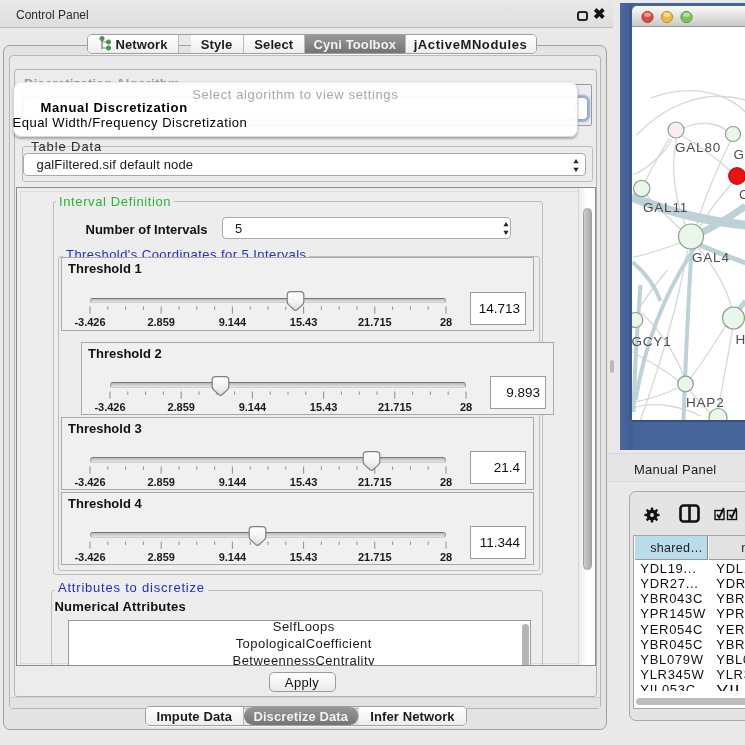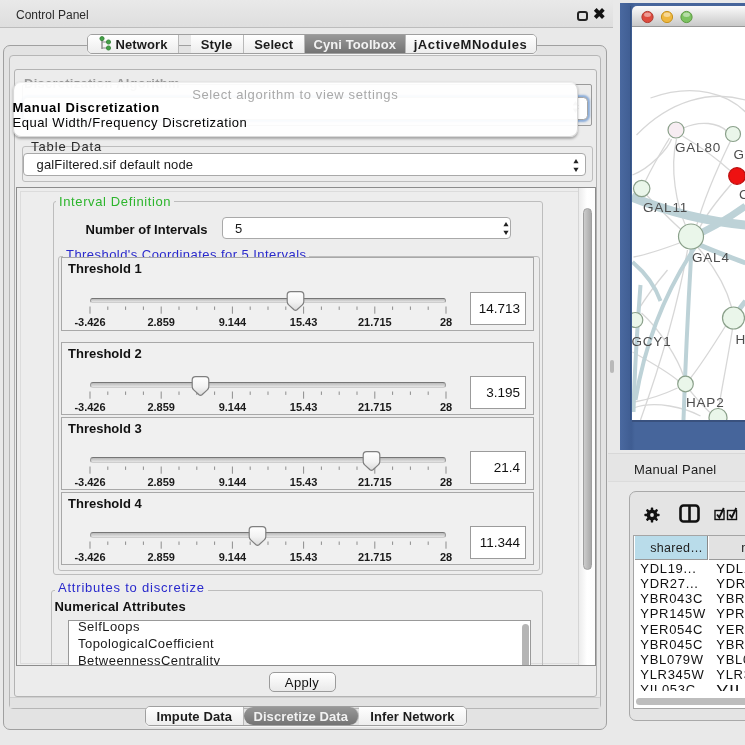--- a/index.html
+++ b/index.html
@@ -132,21 +132,21 @@
             <linearGradient id="tg0" x1="0" y1="0" x2="0" y2="1">
               <stop offset="0" stop-color="#ffffff"></stop>
               <stop offset="0.55" stop-color="#f2f2f2"></stop>
               <stop offset="1" stop-color="#dadada"></stop>
             </linearGradient>
           </defs>
           <path d="M -4.8,-9.4 L 4.8,-9.4 Q 8.3,-9.4 8.3,-5.9 L 8.3,0.5 Q 8.3,2.5 6.8,3.9 L 1.5,8.8 Q 0,10.1 -1.5,8.8 L -6.8,3.9 Q -8.3,2.5 -8.3,0.5 L -8.3,-5.9 Q -8.3,-9.4 -4.8,-9.4 Z" fill="url(#tg0)" stroke="#7f7f7f" stroke-width="1.2"></path>
         </svg>
         <div class="vbox">14.713</div>
       </div>
-      <div class="thr" style="top:153.5px;">
+      <div class="thr" style="top:153.5px;margin-left:20px;">
         <div class="ttl">Threshold 2</div>
         <div class="track"></div>
         <svg class="abs" style="left:27.5px;top:48.3px;" width="360" height="10" viewBox="0 0 360 10">
           <line x1="1.0" y1="0.5" x2="1.0" y2="7.7" stroke="#8d8d8d" stroke-width="1"></line>
           <line x1="18.8" y1="0.5" x2="18.8" y2="3.9" stroke="#8d8d8d" stroke-width="1"></line>
           <line x1="36.6" y1="0.5" x2="36.6" y2="3.9" stroke="#8d8d8d" stroke-width="1"></line>
           <line x1="54.4" y1="0.5" x2="54.4" y2="3.9" stroke="#8d8d8d" stroke-width="1"></line>
           <line x1="72.2" y1="0.5" x2="72.2" y2="7.7" stroke="#8d8d8d" stroke-width="1"></line>
           <line x1="90.0" y1="0.5" x2="90.0" y2="3.9" stroke="#8d8d8d" stroke-width="1"></line>
           <line x1="107.8" y1="0.5" x2="107.8" y2="3.9" stroke="#8d8d8d" stroke-width="1"></line>
@@ -176,21 +176,21 @@
         <svg class="abs" style="left:129.4px;top:33.3px;" width="19" height="21" viewBox="-9.5 -10 19 21">
           <defs>
             <linearGradient id="tg1" x1="0" y1="0" x2="0" y2="1">
               <stop offset="0" stop-color="#ffffff"></stop>
               <stop offset="0.55" stop-color="#f2f2f2"></stop>
               <stop offset="1" stop-color="#dadada"></stop>
             </linearGradient>
           </defs>
           <path d="M -4.8,-9.4 L 4.8,-9.4 Q 8.3,-9.4 8.3,-5.9 L 8.3,0.5 Q 8.3,2.5 6.8,3.9 L 1.5,8.8 Q 0,10.1 -1.5,8.8 L -6.8,3.9 Q -8.3,2.5 -8.3,0.5 L -8.3,-5.9 Q -8.3,-9.4 -4.8,-9.4 Z" fill="url(#tg1)" stroke="#7f7f7f" stroke-width="1.2"></path>
         </svg>
-        <div class="vbox">3.195</div>
+        <div class="vbox">9.893</div>
       </div>
       <div class="thr" style="top:228.5px;padding-left:33px;">
         <div class="ttl">Threshold 3</div>
         <div class="track"></div>
         <svg class="abs" style="left:27.5px;top:48.3px;" width="360" height="10" viewBox="0 0 360 10">
           <line x1="1.0" y1="0.5" x2="1.0" y2="7.7" stroke="#8d8d8d" stroke-width="1"></line>
           <line x1="18.8" y1="0.5" x2="18.8" y2="3.9" stroke="#8d8d8d" stroke-width="1"></line>
           <line x1="36.6" y1="0.5" x2="36.6" y2="3.9" stroke="#8d8d8d" stroke-width="1"></line>
           <line x1="54.4" y1="0.5" x2="54.4" y2="3.9" stroke="#8d8d8d" stroke-width="1"></line>
           <line x1="72.2" y1="0.5" x2="72.2" y2="7.7" stroke="#8d8d8d" stroke-width="1"></line>
@@ -275,41 +275,41 @@
           </defs>
           <path d="M -4.8,-9.4 L 4.8,-9.4 Q 8.3,-9.4 8.3,-5.9 L 8.3,0.5 Q 8.3,2.5 6.8,3.9 L 1.5,8.8 Q 0,10.1 -1.5,8.8 L -6.8,3.9 Q -8.3,2.5 -8.3,0.5 L -8.3,-5.9 Q -8.3,-9.4 -4.8,-9.4 Z" fill="url(#tg3)" stroke="#7f7f7f" stroke-width="1.2"></path>
         </svg>
         <div class="vbox">11.344</div>
       </div>
     </div>
 
   <div class="group" style="left:34px;top:402px;width:492px;height:90px;"></div>
   <div class="glabel" style="left:38px;top:391.5px;color:#2929cc;background:#ededed;letter-spacing:0.79px;">Attributes to discretize</div>
   <div class="abs" style="left:37.5px;top:411px;font-size:13px;font-weight:bold;color:#111;letter-spacing:0.2px;">Numerical Attributes</div>
-  <div class="abs" style="left:50.5px;top:431.5px;width:463px;height:60px;background:#fff;border:1px solid #999;overflow:hidden;">
+  <div class="abs" style="left:50.5px;top:431.5px;width:463px;height:60px;background:#fff;border:1px solid #999;overflow:hidden;text-align:center;">
     <div style="font-size:13px;color:#1a1a1a;line-height:17px;padding:0 0 0 9.5px;letter-spacing:0.45px;margin-top:-2.5px;">SelfLoops<br>TopologicalCoefficient<br>BetweennessCentrality</div>
     <div class="abs" style="left:453px;top:3px;width:7.5px;height:60px;background:#b5b5b5;border-radius:4px;"></div>
   </div>
 
   <div class="abs" style="left:560.5px;top:0;width:19.5px;height:479px;background:linear-gradient(to right,#ececec,#ffffff 45%,#fdfdfd);border-left:1px solid #d5d5d5;"></div>
   <div class="abs" style="left:565.5px;top:20px;width:9.5px;height:362px;border-radius:5px;background:linear-gradient(to right,#cccccc,#a9a9a9);border:1px solid #9f9f9f;"></div>
 </div>
 
 <div class="abs" style="left:10px;top:697px;width:590px;height:11px;background:#e2e2e2;border-top:1px solid #cfcfcf;"></div>
 <div class="abs" style="left:268.5px;top:671.5px;width:67px;height:20px;border:1px solid #9b9b9b;border-radius:5px;background:linear-gradient(#ffffff,#f2f2f2 60%,#e9e9e9);font-size:13px;color:#111;text-align:center;line-height:19px;letter-spacing:0.35px;">Apply</div>
 
 <div class="seg" style="left:145px;top:706px;height:20px;">
   <div style="width:97.5px;">Impute Data</div>
   <div class="sel" style="width:115.5px;border-radius:9px;">Discretize Data</div>
   <div style="width:107px;">Infer Network</div>
 </div>
 
 <div class="abs" style="left:13px;top:81.5px;width:564.5px;height:55.5px;background:rgba(255,255,255,0.94);border:1px solid #d9d9d9;border-top-color:#eeeeee;border-radius:8px;box-shadow:0 1.5px 2.5px rgba(0,0,0,0.3);z-index:50;">
   <div class="abs" style="left:0;top:4.5px;width:100%;text-align:center;font-size:13px;color:#a9a9a9;letter-spacing:0.62px;">Select algorithm to view settings</div>
-  <div class="abs" style="left:-1.5px;top:17px;font-size:13px;font-weight:bold;color:#000;letter-spacing:0.65px;">Manual Discretization</div>
+  <div class="abs" style="left:-1.5px;top:17px;font-size:13px;font-weight:bold;color:#000;letter-spacing:0.65px;padding-left:28px;">Manual Discretization</div>
   <div class="abs" style="left:-1.5px;top:32px;font-size:13px;color:#000;letter-spacing:0.5px;">Equal Width/Frequency Discretization</div>
 </div>
 
 <div class="abs" style="left:620px;top:3px;width:125px;height:446.5px;background:linear-gradient(to right,#4a69a0,#3f5d92 9%,#46659b 12%);"></div>
 <div class="abs" style="left:630.3px;top:6px;width:1.2px;height:414px;background:#33507f;"></div>
 <div class="abs" style="left:631.5px;top:6px;width:113.5px;height:21px;background:linear-gradient(#fbfbfb,#c9c9c9);border-bottom:1px solid #989898;border-top-left-radius:5px;"></div>
 <svg class="abs" style="left:636px;top:9px;" width="60" height="16" viewBox="0 0 60 16">
   <circle cx="11.5" cy="8" r="5.6" fill="#dd4b3e" stroke="#b03a30" stroke-width="1"></circle>
   <circle cx="31" cy="8" r="5.6" fill="#eeb73f" stroke="#c7931f" stroke-width="1"></circle>
   <circle cx="50.5" cy="8" r="5.6" fill="#7cc261" stroke="#5c9a42" stroke-width="1"></circle>

